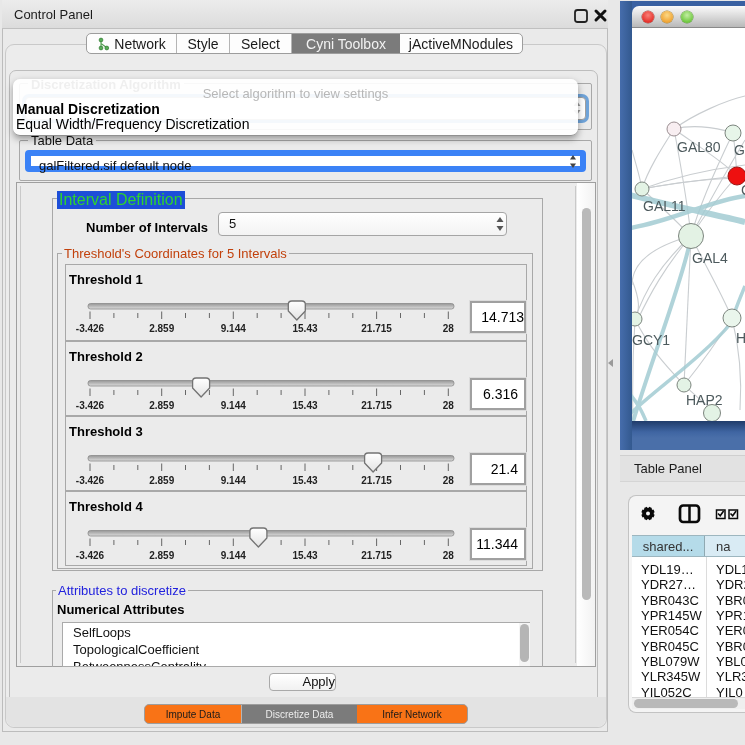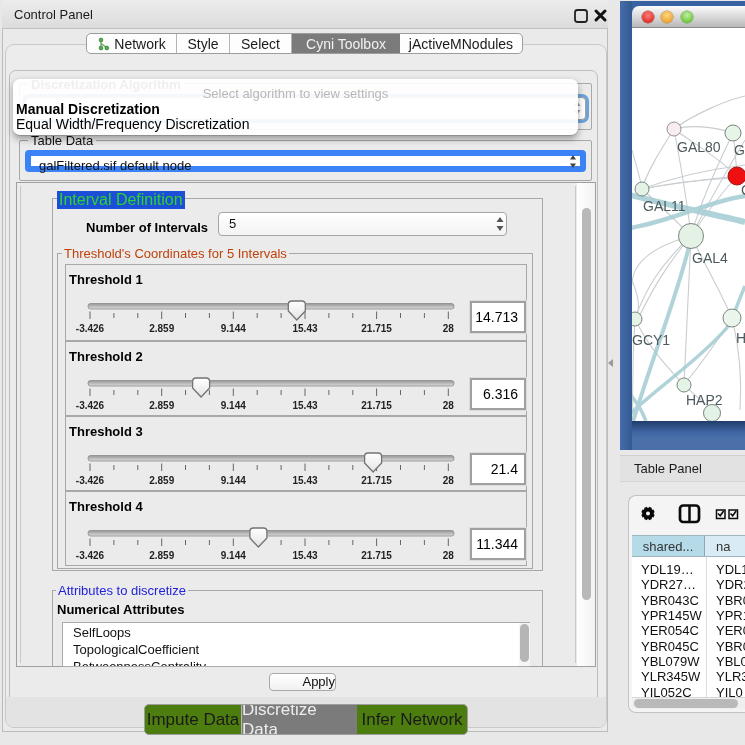--- a/index.html
+++ b/index.html
@@ -99,21 +99,21 @@
     <line x1="358.4" y1="15.0" x2="358.4" y2="20.0" stroke="#666" stroke-width="1"></line>
     <line x1="382.3" y1="13.5" x2="382.3" y2="21.0" stroke="#666" stroke-width="1"></line>
 <text x="24.0" y="33.5" text-anchor="middle" font-size="10" font-weight="bold" fill="#222" font-family="Liberation Sans,sans-serif">-3.426</text>
     <text x="95.7" y="33.5" text-anchor="middle" font-size="10" font-weight="bold" fill="#222" font-family="Liberation Sans,sans-serif">2.859</text>
     <text x="167.3" y="33.5" text-anchor="middle" font-size="10" font-weight="bold" fill="#222" font-family="Liberation Sans,sans-serif">9.144</text>
     <text x="239.0" y="33.5" text-anchor="middle" font-size="10" font-weight="bold" fill="#222" font-family="Liberation Sans,sans-serif">15.43</text>
     <text x="310.6" y="33.5" text-anchor="middle" font-size="10" font-weight="bold" fill="#222" font-family="Liberation Sans,sans-serif">21.715</text>
     <text x="382.3" y="33.5" text-anchor="middle" font-size="10" font-weight="bold" fill="#222" font-family="Liberation Sans,sans-serif">28</text>
 <path d="M 222.3 13 L 222.3 6.5 Q 222.3 3 225.8 3 L 235.8 3 Q 239.3 3 239.3 6.5 L 239.3 13 L 230.8 22 Z" fill="url(#th1)" stroke="#737373" stroke-width="1.3" stroke-linejoin="round"></path>
 </svg>
-<div class="abs" style="left:470px;top:301px;width:56px;height:32px;background:#fff;border:2px solid #a0a0a0;box-shadow:0 0 0 1px #dcdcdc;font-size:14px;color:#000;text-align:right;line-height:28px;padding-right:6px">14.713</div>
+<div class="abs" style="left:470px;top:301px;width:56px;height:32px;background:#fff;border:2px solid #a0a0a0;box-shadow:0 0 0 1px #dcdcdc;font-size:14px;color:#000;text-align:right;line-height:28px;">14.713</div>
 <div class="abs" style="left:65px;top:341px;width:462px;height:75px;border:1px solid #a8a8a8;background:#ebebeb"></div>
 <div class="abs" style="left:69px;top:349px;font-size:13px;font-weight:bold;color:#000">Threshold 2</div>
 <svg class="abs" style="left:66px;top:375px" width="420" height="40" viewBox="0 0 420 40">
 <defs>
       <linearGradient id="tg2" x1="0" y1="0" x2="0" y2="1">
         <stop offset="0" stop-color="#969696"></stop>
         <stop offset="1" stop-color="#dcdcdc"></stop>
       </linearGradient>
 <linearGradient id="th2" x1="0" y1="0" x2="0" y2="1">
         <stop offset="0" stop-color="#ffffff"></stop>
@@ -231,21 +231,21 @@
 <div class="abs" style="left:62px;top:622px;width:468px;height:45px;background:#ffffff;border:1px solid #aaaaaa;overflow:hidden;font-size:13px;color:#111">
  <div style="padding:1px 0 0 10px;line-height:17px">SelfLoops<br>TopologicalCoefficient<br>BetweennessCentrality</div>
 </div>
 <div class="abs" style="left:519px;top:623px;width:11px;height:43px;background:#f5f5f5"></div>
 <div class="abs" style="left:520px;top:624px;width:9px;height:38px;background:#b5b5b5;border-radius:5px"></div>
 
 <div class="abs" style="left:269px;top:673px;width:67px;height:18px;background:linear-gradient(#ffffff,#f1f1f1);border:1px solid #a9a9a9;border-radius:4px;font-size:13px;color:#111;text-align:right;line-height:16px">Apply</div>
 
 <div class="abs" style="left:6px;top:697px;width:600px;height:30px;background:#e3e3e3;border-radius:0 0 9px 9px"></div>
 
-<div class="abs" style="left:144px;top:704px;width:324px;height:31px;background:#4d7c0f;border:1px solid #9d9d9d;border-radius:5px;display:flex;font-size:17px;color:#1a1a1a;overflow:hidden">
+<div class="abs" style="left:144px;top:704px;width:324px;height:20px;background:#f97316;border:1px solid #9d9d9d;border-radius:5px;display:flex;font-size:10px;color:#1a1a1a;overflow:hidden">
  <div style="width:97px;border-right:1px solid #b5b5b5;display:flex;align-items:center;justify-content:center">Impute Data</div>
  <div style="width:115px;background:#7b7b7b;color:#ededed;display:flex;align-items:center;justify-content:center">Discretize Data</div>
  <div style="flex:1;display:flex;align-items:center;justify-content:center">Infer Network</div>
 </div>
 
 <div class="abs" style="left:620px;top:1px;width:125px;height:449px;background:#3a61a2"></div>
 <div class="abs" style="left:620px;top:420px;width:125px;height:30px;background:linear-gradient(#1d3865,#3f65a2 40%,#4a6fa9 60%,#4a6fa9)"></div>
 <div class="abs" style="left:620px;top:1px;width:12px;height:449px;background:linear-gradient(90deg,#466dac,#33598f)"></div>
 <div class="abs" style="left:632px;top:6px;width:113px;height:22px;background:linear-gradient(#fbfbfb,#b9b9b9);border-bottom:1px solid #8a8a8a;border-radius:7px 0 0 0"></div>
 <div class="abs" style="left:642px;top:11px;width:12px;height:12px;border-radius:6px;background:radial-gradient(circle at 50% 35%,#f98078,#e5322b 70%,#b81f1c);box-shadow:0 0 0 0.5px #9a4a44"></div>

